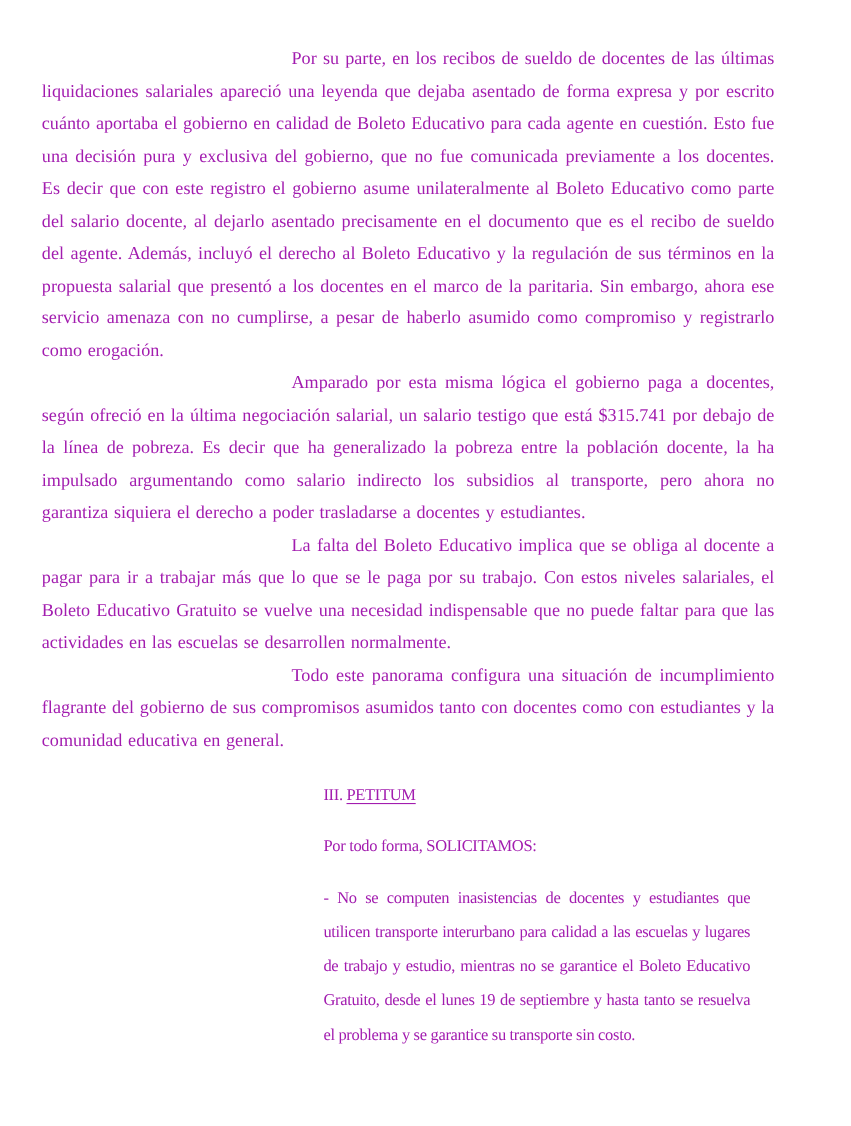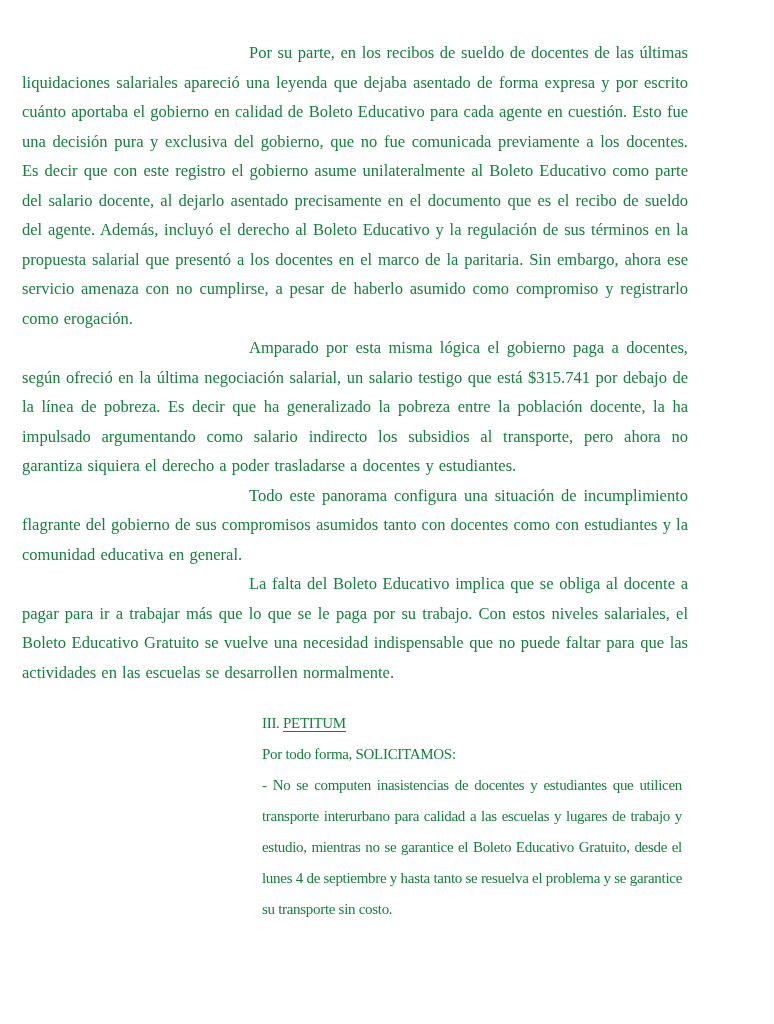--- a/index.html
+++ b/index.html
@@ -7,23 +7,23 @@
     padding: 0;
     background: #ffffff;
   }
   .page {
     position: relative;
     box-sizing: border-box;
     width: 774px;
     height: 1024px;
     background: #ffffff;
     overflow: hidden;
-    padding: 38px 68px 0 22px;
+    padding: 38px 68px 0 38px;
     font-family: "Liberation Serif", "DejaVu Serif", serif;
-    color: #15803d;
+    color: #a21caf;
   }
   .body-text {
     width: 666px;
   }
   .body-par {
     margin: 0;
     text-align: justify;
     text-indent: 227px;
     font-size: 16.5px;
     line-height: 29.5px;
@@ -32,46 +32,46 @@
   .petitum {
     margin: 21px 0 0 240px;
     width: 420px;
     font-size: 15px;
     line-height: 31px;
     letter-spacing: -0.3px;
   }
   .pet-heading,
   .pet-intro,
   .pet-item {
-    margin: 0;
+    margin: 16px;
   }
   .pet-item {
     text-align: justify;
   }
   .pet-title {
     text-decoration: underline;
     text-underline-offset: 3px;
   }
   .bold {
     font-weight: normal;
   }
 </style>
 </head>
 <body>
 
 <div class="page">
 
   <div class="body-text">
     <p class="body-par">Por su parte, en los recibos de sueldo de docentes de las últimas liquidaciones salariales apareció una leyenda que dejaba asentado de forma expresa y por escrito cuánto aportaba el gobierno en calidad de Boleto Educativo para cada agente en cuestión. Esto fue una decisión pura y exclusiva del gobierno, que no fue comunicada previamente a los docentes. Es decir que con este registro el gobierno asume unilateralmente al Boleto Educativo como parte del salario docente, al dejarlo asentado precisamente en el documento que es el recibo de sueldo del agente. Además, incluyó el derecho al Boleto Educativo y la regulación de sus términos en la propuesta salarial que presentó a los docentes en el marco de la paritaria. Sin embargo, ahora ese servicio amenaza con no cumplirse, a pesar de haberlo asumido como compromiso y registrarlo como erogación.</p>
     <p class="body-par">Amparado por esta misma lógica el gobierno paga a docentes, según ofreció en la última negociación salarial, un salario testigo que está $315.741 por debajo de la línea de pobreza. Es decir que ha generalizado la pobreza entre la población docente, la ha impulsado argumentando como salario indirecto los subsidios al transporte, pero ahora no garantiza siquiera el derecho a poder trasladarse a docentes y estudiantes.</p>
+    <p class="body-par">La falta del Boleto Educativo implica que se obliga al docente a pagar para ir a trabajar más que lo que se le paga por su trabajo. Con estos niveles salariales, el Boleto Educativo Gratuito se vuelve una necesidad indispensable que no puede faltar para que las actividades en las escuelas se desarrollen normalmente.</p>
     <p class="body-par">Todo este panorama configura una situación de incumplimiento flagrante del gobierno de sus compromisos asumidos tanto con docentes como con estudiantes y la comunidad educativa en general.</p>
-    <p class="body-par">La falta del Boleto Educativo implica que se obliga al docente a pagar para ir a trabajar más que lo que se le paga por su trabajo. Con estos niveles salariales, el Boleto Educativo Gratuito se vuelve una necesidad indispensable que no puede faltar para que las actividades en las escuelas se desarrollen normalmente.</p>
   </div>
 
   <section class="petitum">
     <p class="pet-heading"><span>III. </span><span class="pet-title">PETITUM</span></p>
 
     <p class="pet-intro"><span>Por todo forma, </span><span class="bold">SOLICITAMOS</span><span>:</span></p>
 
-    <p class="pet-item"><span class="bold">- No se computen inasistencias de docentes y estudiantes que utilicen transporte interurbano para calidad a las escuelas y lugares de trabajo y estudio, mientras no se garantice el Boleto Educativo Gratuito</span><span>, desde el lunes 4 de septiembre y hasta tanto se resuelva el problema y se garantice su transporte sin costo.</span></p>
+    <p class="pet-item"><span class="bold">- No se computen inasistencias de docentes y estudiantes que utilicen transporte interurbano para calidad a las escuelas y lugares de trabajo y estudio, mientras no se garantice el Boleto Educativo Gratuito</span><span>, desde el lunes 19 de septiembre y hasta tanto se resuelva el problema y se garantice su transporte sin costo.</span></p>
   </section>
 
 </div>
 
 </body></html>

